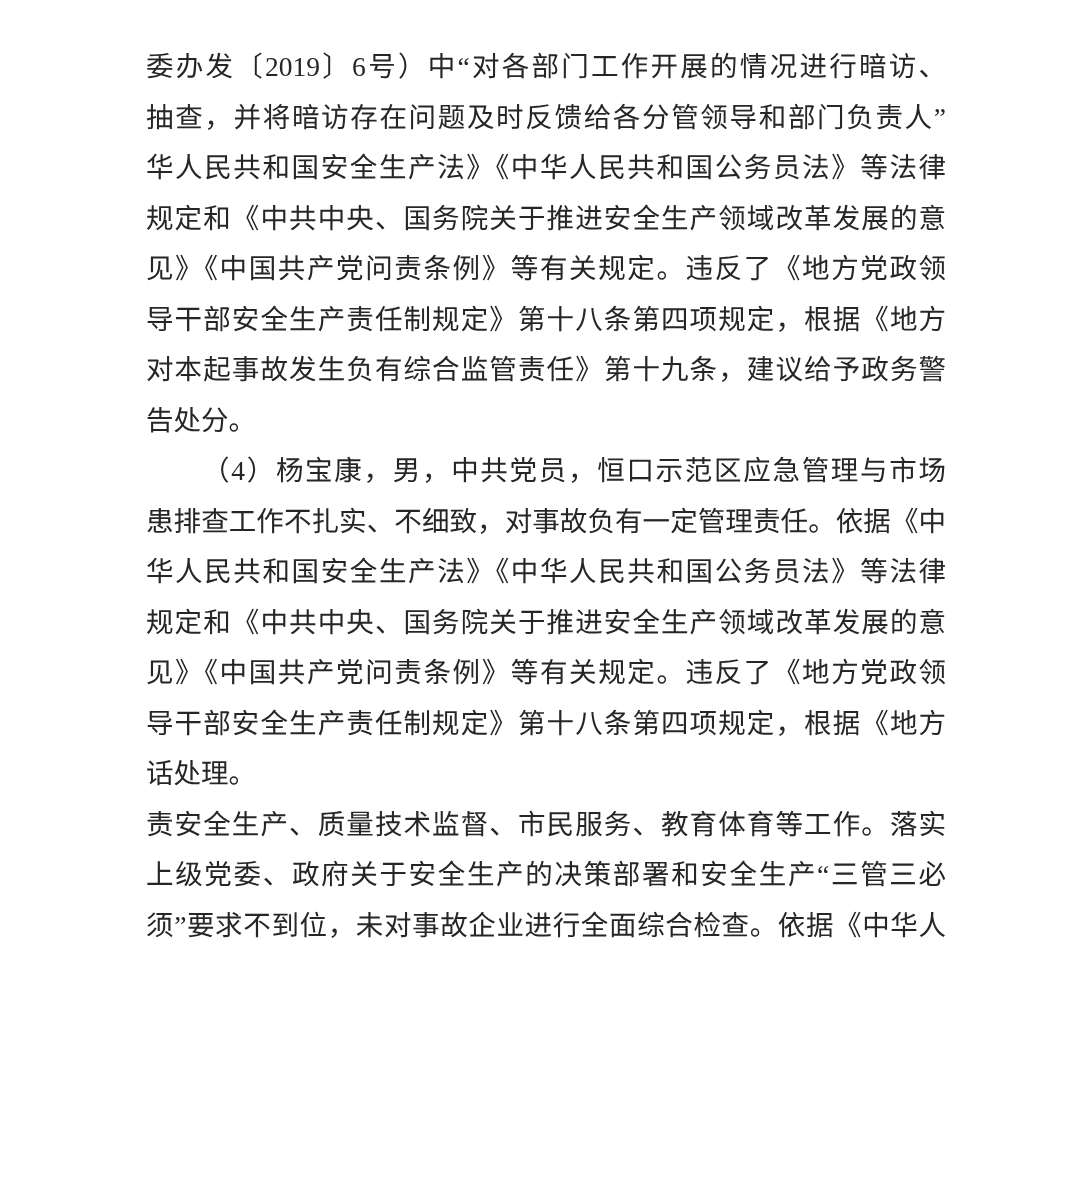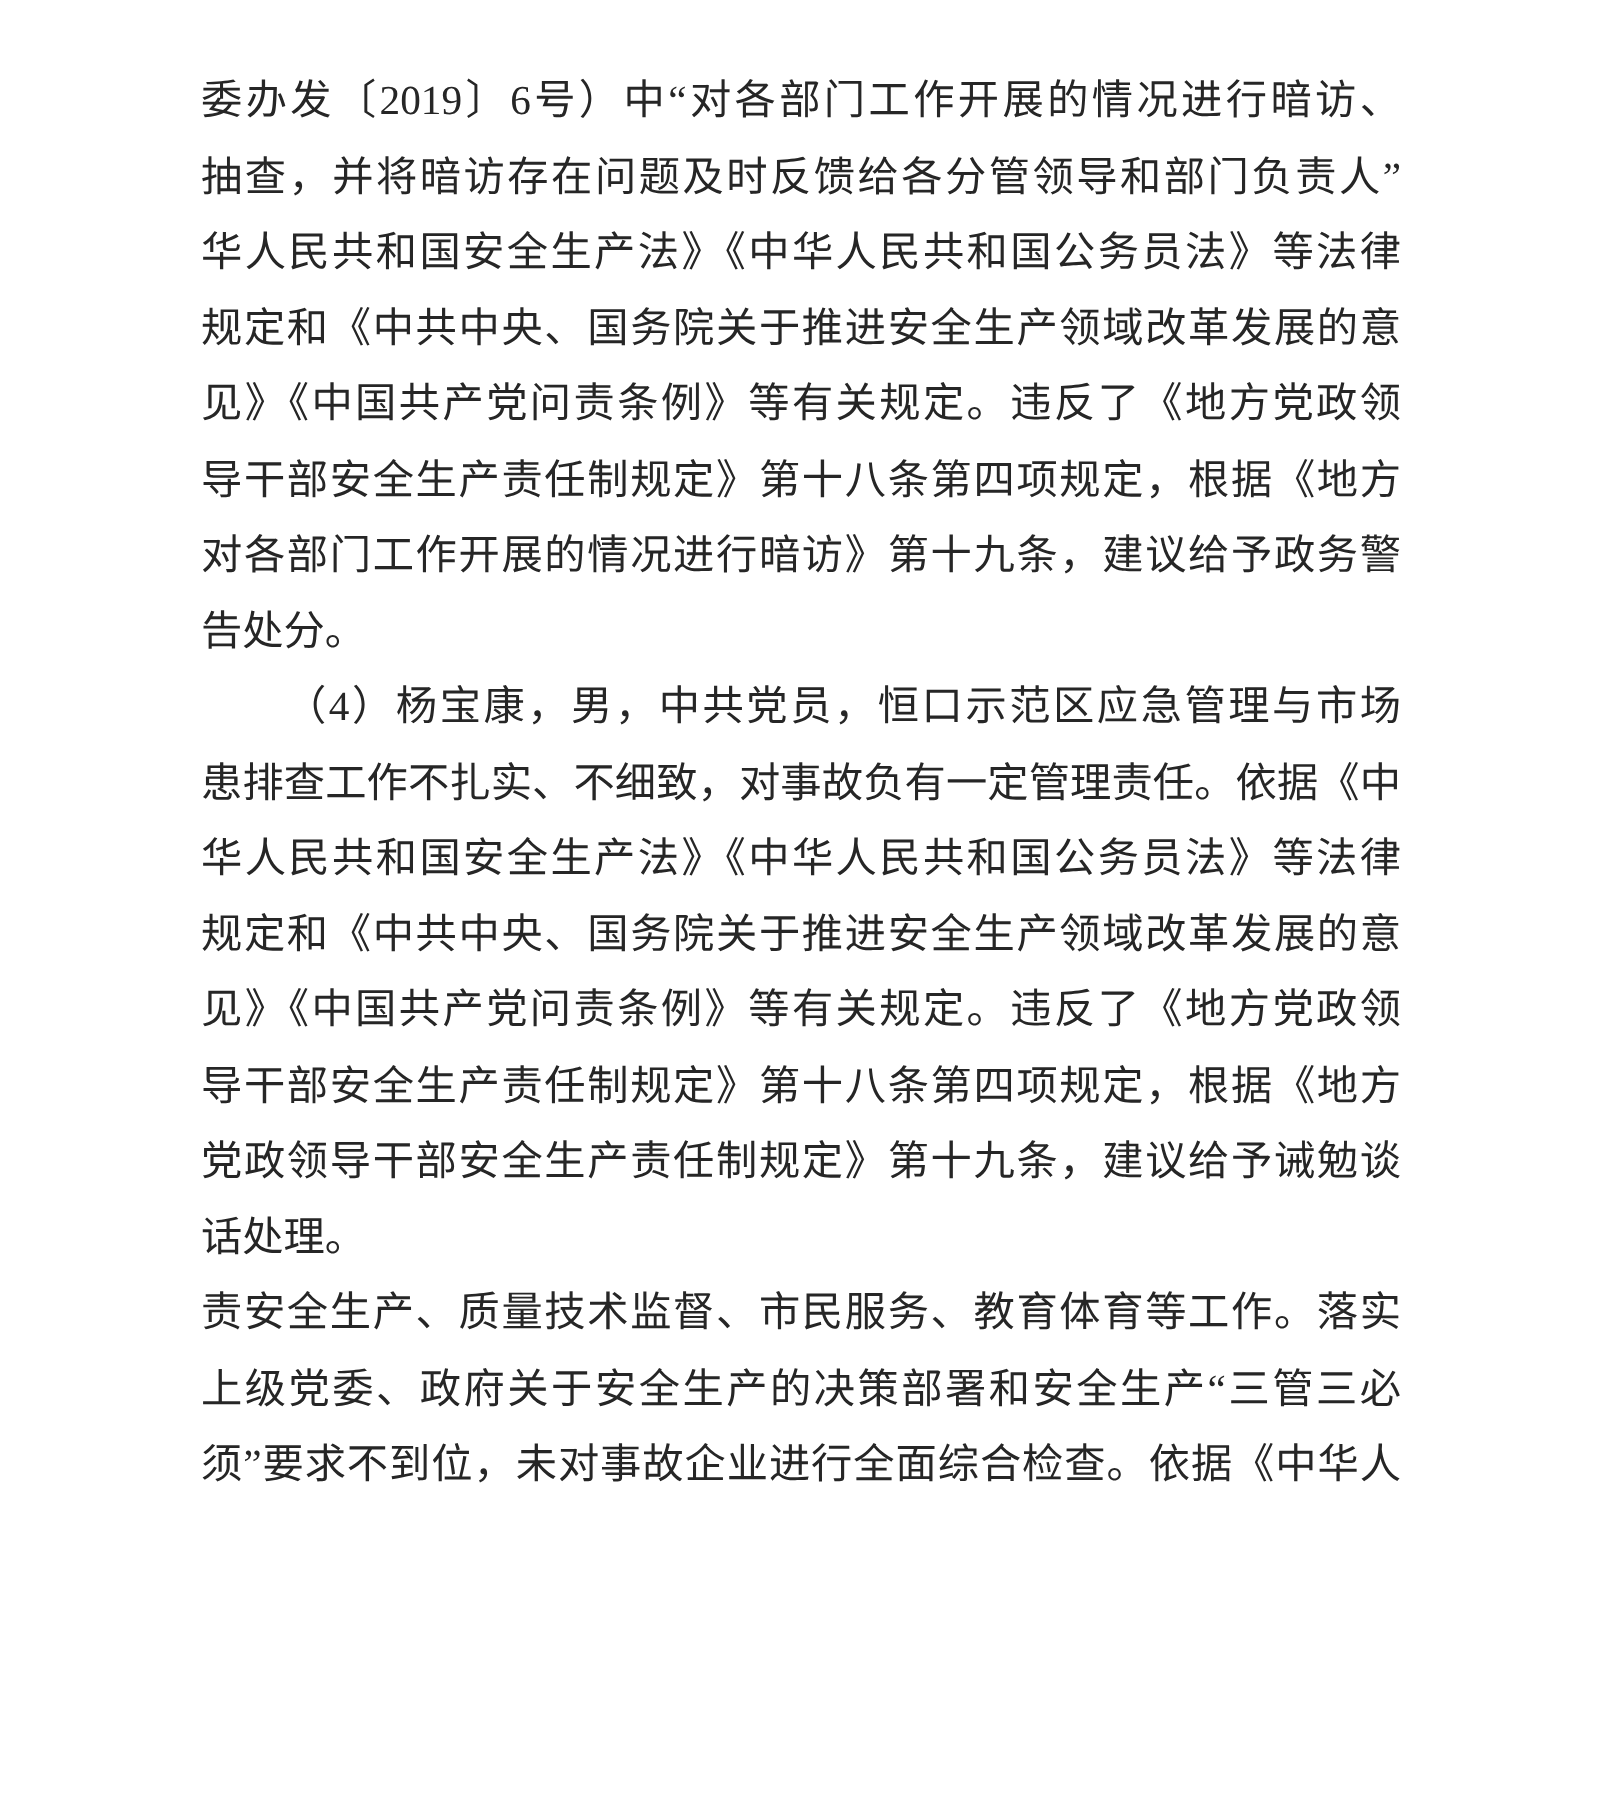--- a/index.html
+++ b/index.html
@@ -14,21 +14,21 @@
     overflow: hidden;
     font-family: "Liberation Serif", "DejaVu Serif", serif;
   }
   .page {
     position: absolute;
     inset: 0;
     background: #ffffff;
   }
   .text-block {
     position: absolute;
-    left: 134px;
+    left: 146px;
     top: 42px;
     width: 800px;
     color: #262626;
   }
   .line {
     height: 50.5px;
     line-height: 50.5px;
     font-size: 27.5px;
     white-space: nowrap;
     overflow: hidden;
@@ -47,27 +47,26 @@
 <body>
 
 <div class="page">
   <div class="text-block">
       <div class="line">委办发〔2019〕6号）中“对各部门工作开展的情况进行暗访、</div>
       <div class="line">抽查，并将暗访存在问题及时反馈给各分管领导和部门负责人”</div>
       <div class="line">华人民共和国安全生产法》《中华人民共和国公务员法》等法律</div>
       <div class="line">规定和《中共中央、国务院关于推进安全生产领域改革发展的意</div>
       <div class="line">见》《中国共产党问责条例》等有关规定。违反了《地方党政领</div>
       <div class="line">导干部安全生产责任制规定》第十八条第四项规定，根据《地方</div>
-      <div class="line">对各部门工作开展的情况进行暗访》第十九条，建议给予政务警</div>
+      <div class="line">对本起事故发生负有综合监管责任》第十九条，建议给予政务警</div>
       <div class="line para-end">告处分。</div>
       <div class="line indent">（4）杨宝康，男，中共党员，恒口示范区应急管理与市场</div>
       <div class="line">患排查工作不扎实、不细致，对事故负有一定管理责任。依据《中</div>
       <div class="line">华人民共和国安全生产法》《中华人民共和国公务员法》等法律</div>
       <div class="line">规定和《中共中央、国务院关于推进安全生产领域改革发展的意</div>
       <div class="line">见》《中国共产党问责条例》等有关规定。违反了《地方党政领</div>
       <div class="line">导干部安全生产责任制规定》第十八条第四项规定，根据《地方</div>
-      <div class="line">党政领导干部安全生产责任制规定》第十九条，建议给予诫勉谈</div>
       <div class="line para-end">话处理。</div>
       <div class="line">责安全生产、质量技术监督、市民服务、教育体育等工作。落实</div>
       <div class="line">上级党委、政府关于安全生产的决策部署和安全生产“三管三必</div>
       <div class="line">须”要求不到位，未对事故企业进行全面综合检查。依据《中华人</div>
     </div>
 </div>
 
 </body></html>

